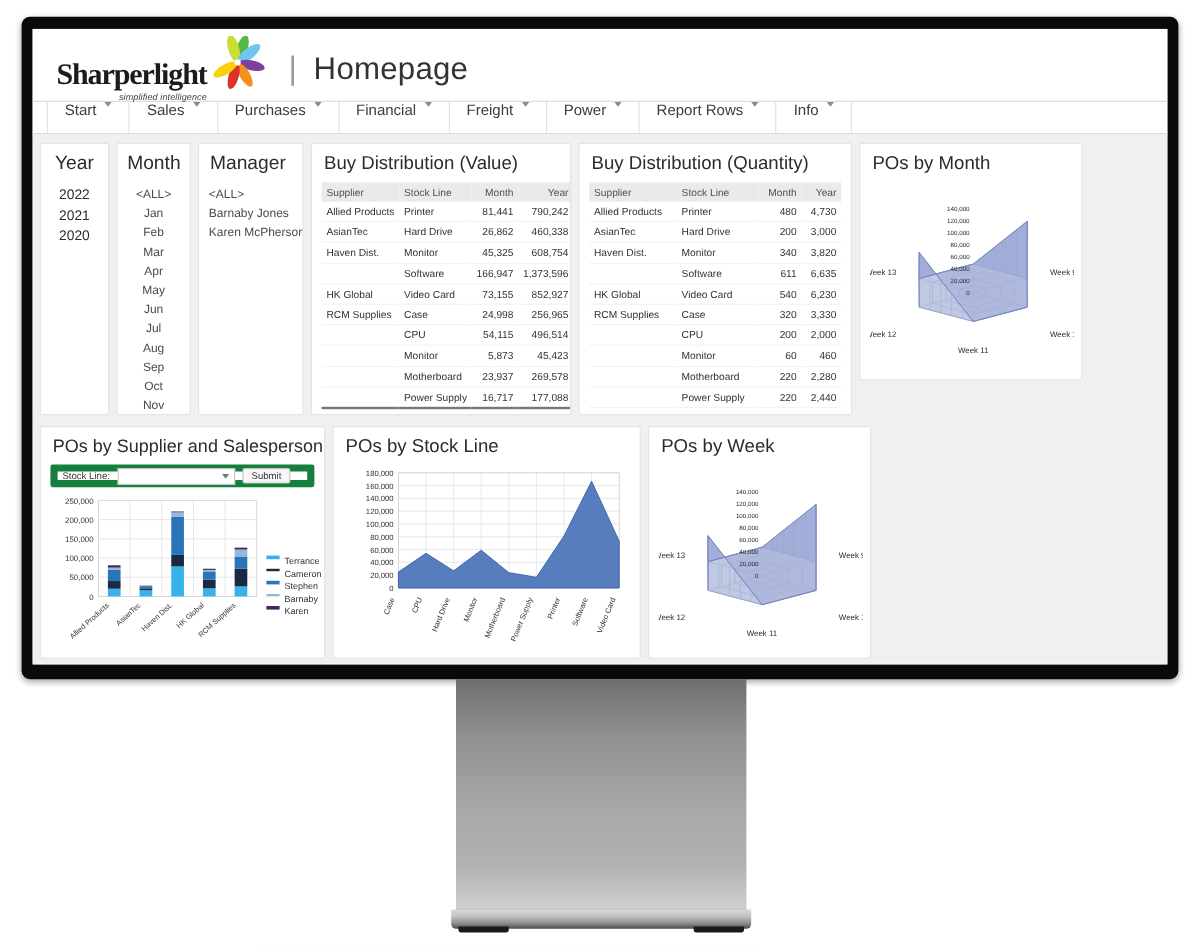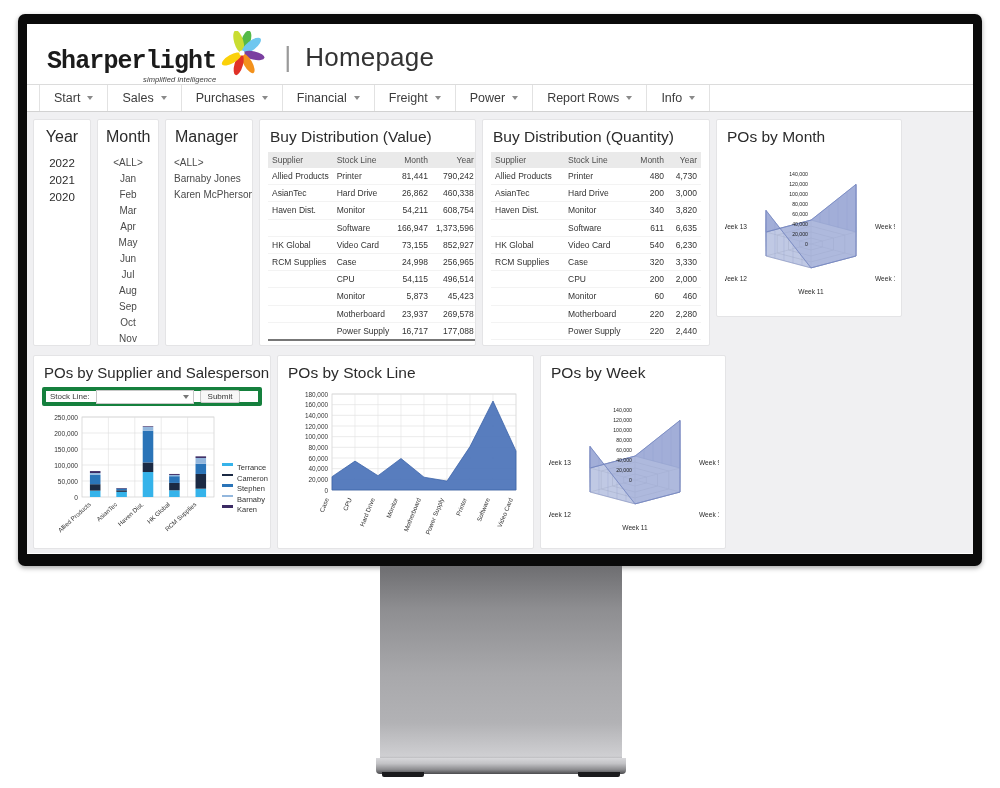--- a/index.html
+++ b/index.html
@@ -51,21 +51,21 @@
 
   
   #app { width: 100%; height: 100%; background: #ffffff; }
   #header {
     height: 60px; background: #fff;
     display: flex; align-items: center; padding: 6px 0 0 20px;
   }
   .logo-wrap { display: flex; align-items: flex-end; }
   .logo-text { display: flex; flex-direction: column; line-height: 1; }
   .logo-main {
-    font-family: Liberation Mono, monospace;
+    font-family: Liberation Serif, serif;
     font-weight: bold; font-size: 25px; letter-spacing: -.9px; color: #1b1b1b;
   }
   .logo-sub {
     font-size: 7.5px; color: #3a3a3a; letter-spacing: .1px;
     text-align: right; margin-top: 2px; font-style: italic;
   }
   .logo-mark { margin: 0 2px 3px 4px; }
   .header-div {
     color: #9a9a9a; font-size: 27px; font-weight: 300;
     margin: 0 14px 0 14px; line-height: 1;
@@ -73,21 +73,21 @@
   .header-title {
     font-size: 26px; color: #333; font-weight: normal; letter-spacing: .2px;
   }
 
   #menubar {
     height: 28px; display: flex; align-items: stretch;
     border-top: 1px solid #dcdcdc; border-bottom: 1px solid #d2d2d2;
     background: #fff; padding-left: 12px;
   }
   .menu-item {
-    display: flex; align-items: center; gap: 7px;
+    display: flex; align-items: flex-start; gap: 7px;
     padding: 0 14px; font-size: 12.5px; color: #3c3c3c;
     border-right: 1px solid #e2e2e2; cursor: pointer; white-space: nowrap;
   }
   .menu-item:first-child { border-left: 1px solid #e2e2e2; }
   .caret {
     width: 0; height: 0; border-left: 3.5px solid transparent;
     border-right: 3.5px solid transparent; border-top: 4.5px solid #8a8a8a;
   }
 
   
@@ -147,21 +147,21 @@
   
   .radar-panel { width: 186px; }
   .bars-panel  { width: 238px; }
   .area-panel  { width: 257px; }
   .week-panel  { width: 186px; }
 
   .chart-svg { display: block; }
 
   
   .filterbar {
-    border: 4px solid #15803d; border-radius: 2px; background: #fff;
+    border: 6px solid #15803d; border-radius: 2px; background: #fff;
     display: flex; align-items: center; gap: 6px;
     padding: 2px 4px; margin: 2px 0 5px 0; height: 19px;
   }
   .filterbar label { font-size: 8px; color: #3a3a3a; white-space: nowrap; }
   .sl-select {
     flex: 0 0 98px; height: 14px; border: 1px solid #c8c8c8; background: #fff;
     display: flex; align-items: center; justify-content: flex-end;
     padding-right: 4px;
   }
   .sl-caret {
@@ -306,21 +306,21 @@
                   </tr>
                   <tr>
                     <td class="">AsianTec</td>
                     <td class="">Hard Drive</td>
                     <td class="num">26,862</td>
                     <td class="num">460,338</td>
                   </tr>
                   <tr>
                     <td class="">Haven Dist.</td>
                     <td class="">Monitor</td>
-                    <td class="num">54,211</td>
+                    <td class="num">45,325</td>
                     <td class="num">608,754</td>
                   </tr>
                   <tr>
                     <td class=""></td>
                     <td class="">Software</td>
                     <td class="num">166,947</td>
                     <td class="num">1,373,596</td>
                   </tr>
                   <tr>
                     <td class="">HK Global</td>

